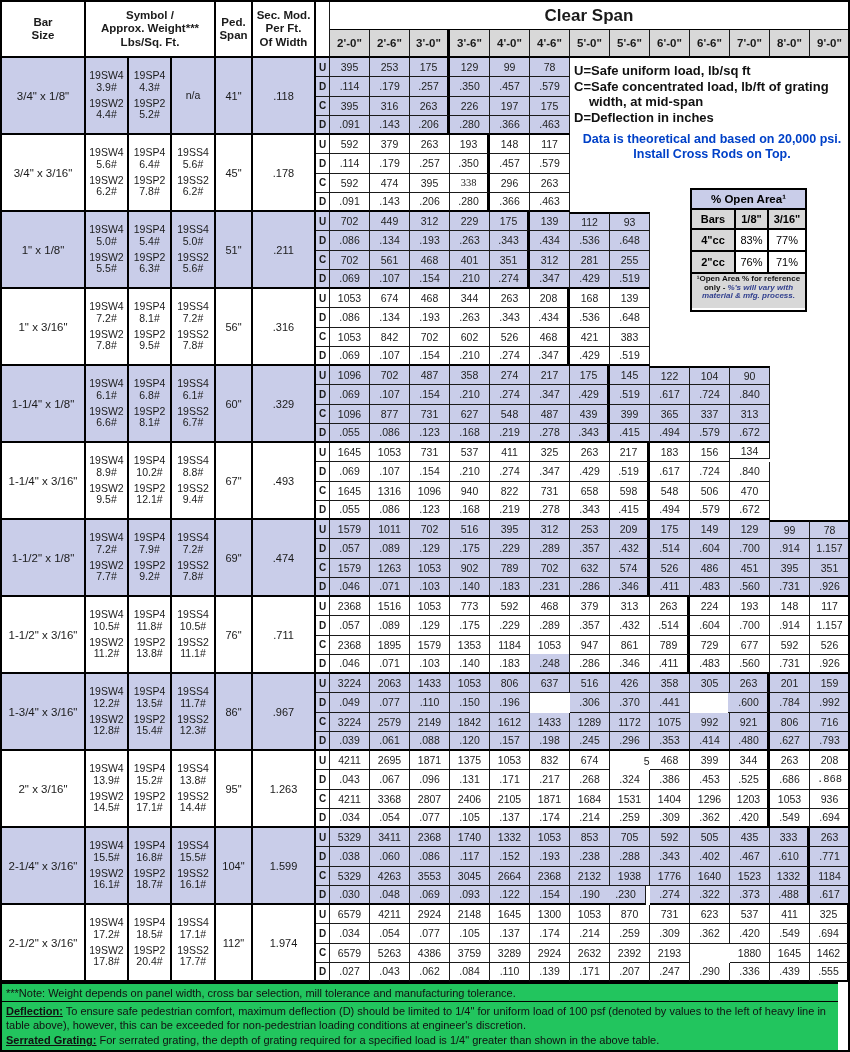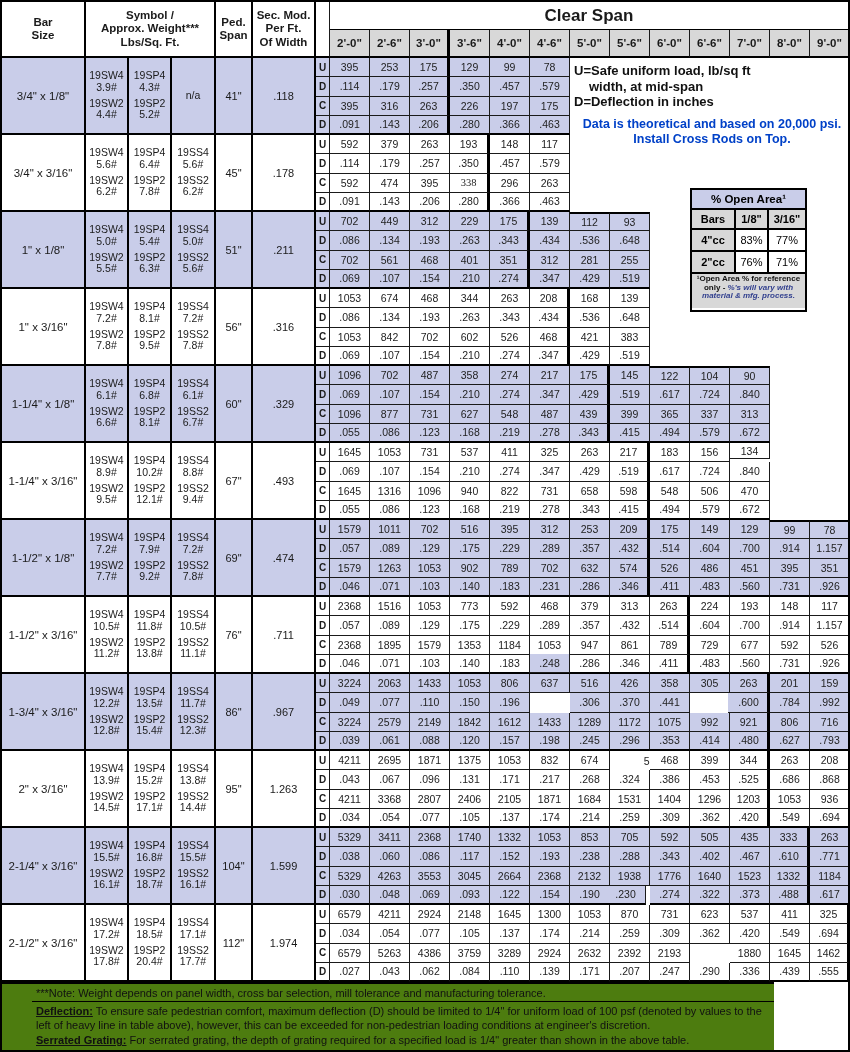--- a/index.html
+++ b/index.html
@@ -31,21 +31,21 @@
   .oa-row{display:flex;box-sizing:border-box;}
   .oa-cell{box-sizing:border-box;border-right:2px solid #000;border-bottom:2px solid #000;display:flex;align-items:center;justify-content:center;}
   .oa-cell.last{border-right:none;}
   .oa-h{background:#d8d8d8;font-weight:bold;font-size:11px;}
   .oa-v{background:#fff;font-size:11px;}
   .w1{width:44px;} .w2{width:33px;} .w3{width:36px;}
   .rh{height:20px;} .rv{height:22px;}
   .oa-foot{height:34px;background:#d8d8d8;font-size:8px;line-height:8.5px;text-align:center;padding:1px 1px;box-sizing:border-box;}
   .oa-foot .b{font-weight:bold;color:#111;}
   .oa-foot .i{font-style:italic;color:#33418f;font-weight:bold;}
-  .notes{position:absolute;left:2px;top:982px;width:772px;height:68px;background:#4d7c0f;border-top:2px solid #000;box-sizing:border-box;z-index:5;color:#111;padding-left:30px;}
+  .notes{position:absolute;left:2px;top:982px;width:836px;height:68px;background:#22c55e;border-top:2px solid #000;box-sizing:border-box;z-index:5;color:#111;}
   .note1{font-size:11px;padding:3px 6px 2px 4px;}
   .notesep{border-top:1px solid #000;}
   .notebody{padding:1px 6px 0 4px;font-size:11px;line-height:1.28;}
   .notebody p{margin:1px 0;}
   .nlabel{font-weight:bold;text-decoration:underline;}
 </style>
 </head>
 <body>
 
 <div class="page">
@@ -694,21 +694,21 @@
       <div class="c dc" style="left: 410px; top: 770.25px; width: 40px; height: 19.25px;">.096</div>
       <div class="c dc" style="left: 450px; top: 770.25px; width: 40px; height: 19.25px;">.131</div>
       <div class="c dc" style="left: 490px; top: 770.25px; width: 40px; height: 19.25px;">.171</div>
       <div class="c dc" style="left: 530px; top: 770.25px; width: 40px; height: 19.25px;">.217</div>
       <div class="c dc" style="left: 570px; top: 770.25px; width: 40px; height: 19.25px;">.268</div>
       <div class="c dc" style="left: 610px; top: 770.25px; width: 40px; height: 19.25px;">.324</div>
       <div class="c dc" style="left: 650px; top: 770.25px; width: 40px; height: 19.25px;">.386</div>
       <div class="c dc" style="left: 690px; top: 770.25px; width: 40px; height: 19.25px;">.453</div>
       <div class="c dc hx" style="left: 730px; top: 770.25px; width: 40px; height: 19.25px;">.525</div>
       <div class="c dc" style="left: 770px; top: 770.25px; width: 40px; height: 19.25px;">.686</div>
-      <div class="c dc" style="left: 810px; top: 770.25px; width: 40px; height: 19.25px;">.868</div>
+      <div class="c dc" style="left: 810px; top: 770.25px; width: 40px; height: 19.25px; font-family: Liberation Mono, monospace;">.868</div>
       <div class="c lt" style="left: 316px; top: 789.5px; width: 14px; height: 19.25px;">C</div>
       <div class="c dc" style="left: 330px; top: 789.5px; width: 40px; height: 19.25px;">4211</div>
       <div class="c dc" style="left: 370px; top: 789.5px; width: 40px; height: 19.25px;">3368</div>
       <div class="c dc" style="left: 410px; top: 789.5px; width: 40px; height: 19.25px;">2807</div>
       <div class="c dc" style="left: 450px; top: 789.5px; width: 40px; height: 19.25px;">2406</div>
       <div class="c dc" style="left: 490px; top: 789.5px; width: 40px; height: 19.25px;">2105</div>
       <div class="c dc" style="left: 530px; top: 789.5px; width: 40px; height: 19.25px;">1871</div>
       <div class="c dc" style="left: 570px; top: 789.5px; width: 40px; height: 19.25px;">1684</div>
       <div class="c dc" style="left: 610px; top: 789.5px; width: 40px; height: 19.25px;">1531</div>
       <div class="c dc" style="left: 650px; top: 789.5px; width: 40px; height: 19.25px;">1404</div>
@@ -881,20 +881,21 @@
       <div class="c dc gb" style="left: 610px; top: 962.75px; width: 40px; height: 19.25px;">.207</div>
       <div class="c dc gb" style="left: 650px; top: 962.75px; width: 40px; height: 19.25px;">.247</div>
       <div class="c dc gb" style="left: 690px; top: 962.75px; width: 40px; height: 19.25px;">.290</div>
       <div class="c dc gb" style="left: 730px; top: 962.75px; width: 40px; height: 19.25px;">.336</div>
       <div class="c dc gb" style="left: 770px; top: 962.75px; width: 40px; height: 19.25px;">.439</div>
       <div class="c dc gb hx" style="left: 810px; top: 962.75px; width: 40px; height: 19.25px;">.555</div>
     </div>
 
   <div class="legend">
     <div class="lg">U=Safe uniform load, lb/sq ft</div>
+    <div class="lg">C=Safe concentrated load, lb/ft of grating</div>
     <div class="lg ind">width, at mid-span</div>
     <div class="lg">D=Deflection in inches</div>
     <div class="lgblue ml">Data is theoretical and based on 20,000 psi.
 Install Cross Rods on Top.</div>
   </div>
 
   <div class="oa">
     <div class="oa-title">% Open Area¹</div>
     <div class="oa-row">
       <div class="oa-cell oa-h w1 rh">Bars</div>

